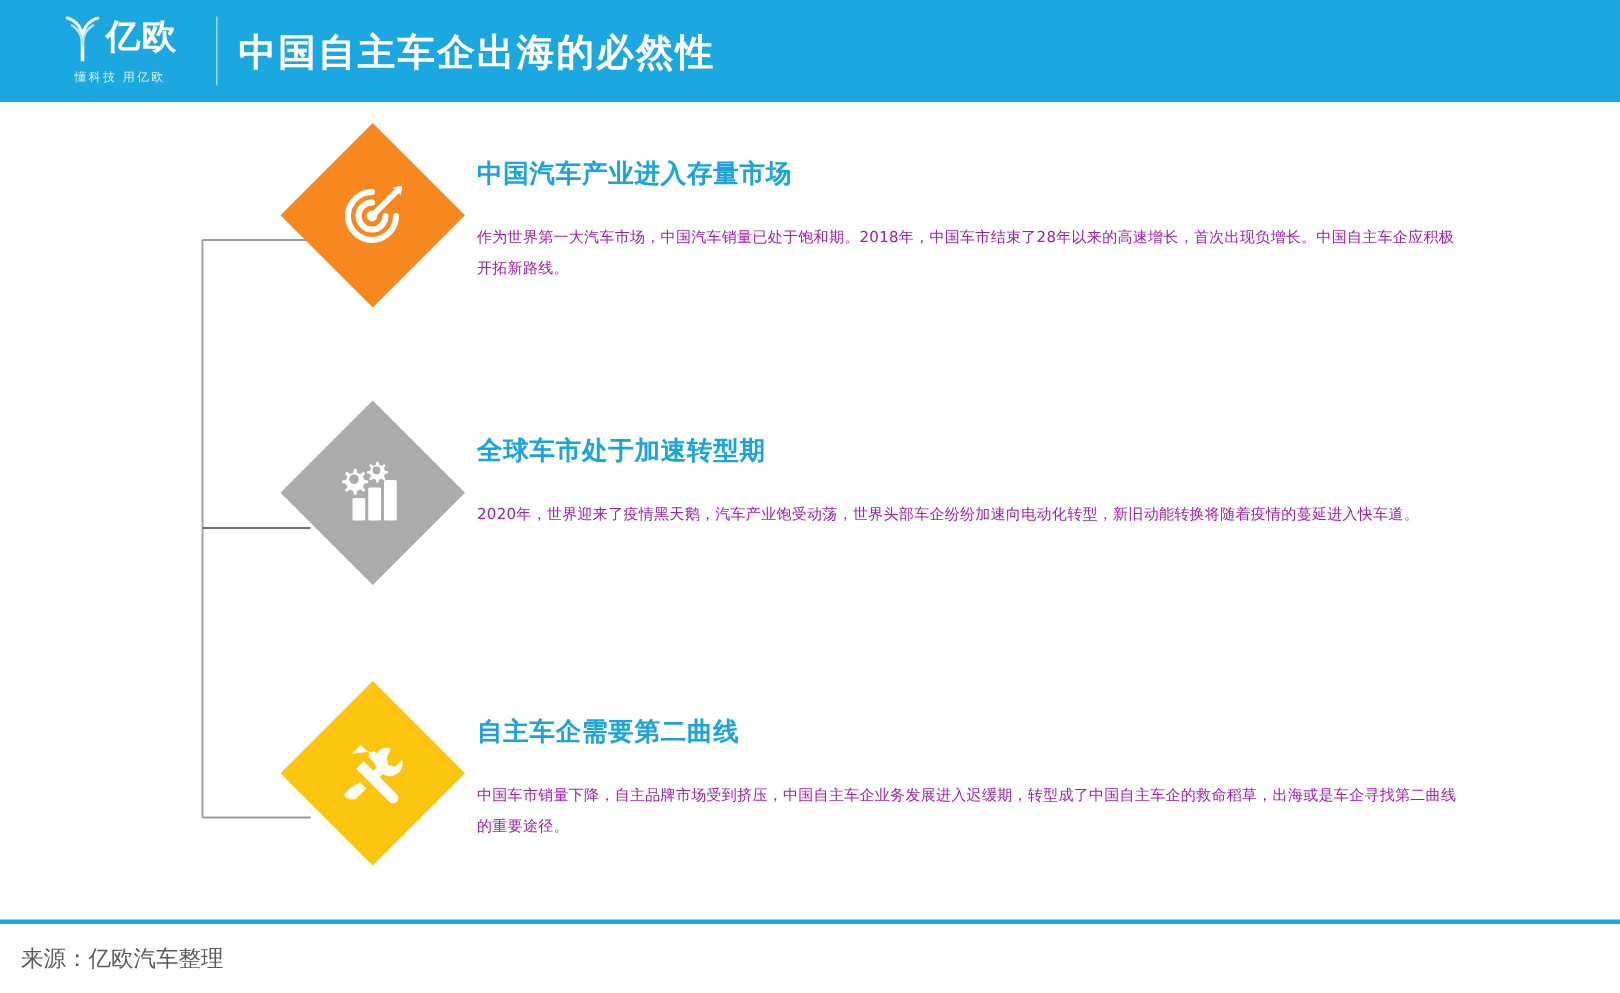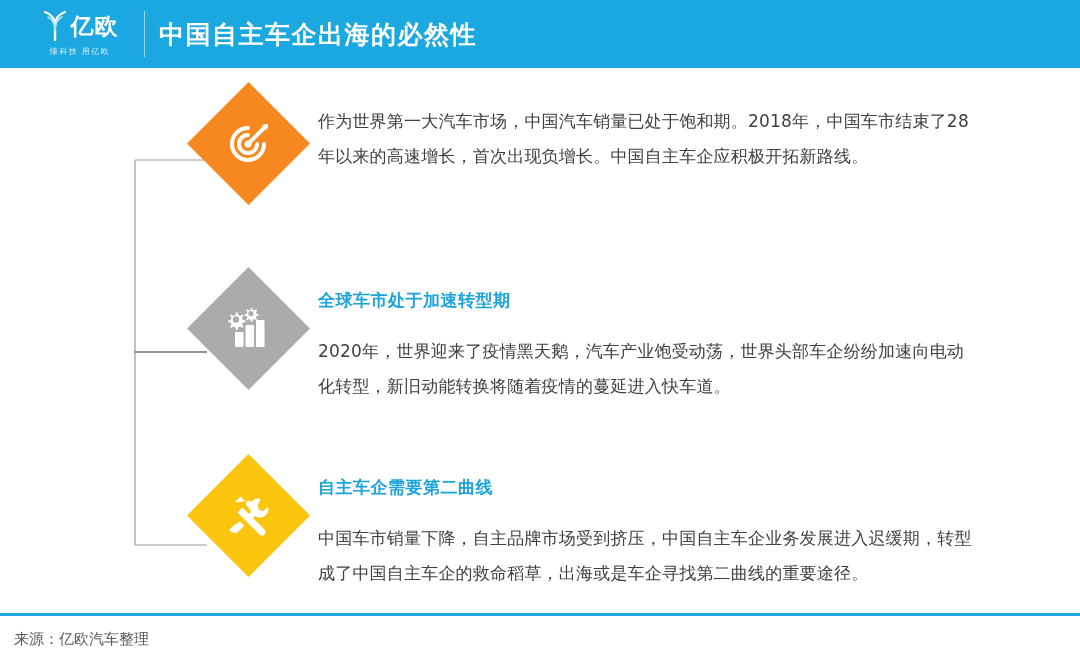--- a/index.html
+++ b/index.html
@@ -44,21 +44,21 @@
     width: 26px;
     height: 30px;
     display: block;
   }
   .logo-word {
     color: #ffffff;
     font-size: 23px;
     font-weight: bold;
     letter-spacing: 1px;
     line-height: 1;
-    font-family: Liberation Sans, sans-serif;
+    font-family: Liberation Mono, monospace;
   }
   .logo-tagline {
     color: #d8f1fb;
     font-size: 8px;
     letter-spacing: 1.5px;
     margin-top: 5px;
     white-space: nowrap;
     font-family: Liberation Sans, sans-serif;
   }
   .header-divider {
@@ -130,22 +130,22 @@
   }
   .block-heading {
     color: #1BA3DC;
     font-size: 17px;
     font-weight: bold;
     letter-spacing: 0.5px;
     margin-bottom: 22px;
     font-family: "DejaVu Sans", "Liberation Sans", sans-serif;
   }
   .block-body {
-    color: #404040;
-    font-size: 17px;
+    color: #a21caf;
+    font-size: 10px;
     line-height: 2.05;
     letter-spacing: 0.2px;
     font-family: "DejaVu Sans", "Liberation Sans", sans-serif;
   }
 
   
   .footer-rule {
     position: absolute;
     left: 0;
     top: 613px;
@@ -213,20 +213,21 @@
       <svg width="50" height="50" viewBox="0 0 50 50" aria-hidden="true">
         <path d="M24 9 A16 16 0 1 0 40 25" stroke="#ffffff" stroke-width="4" fill="none" stroke-linecap="round"></path>
         <path d="M24 16 A9 9 0 1 0 33 25" stroke="#ffffff" stroke-width="4" fill="none" stroke-linecap="round"></path>
         <circle cx="24" cy="25" r="3.6" fill="#ffffff"></circle>
         <path d="M24 25 L42 7" stroke="#ffffff" stroke-width="4" fill="none" stroke-linecap="round"></path>
         <path d="M38 6 L44 5 L43 11 Z" fill="#ffffff"></path>
       </svg>
     </div>
   </div>
   <div class="block-text">
+    <div class="block-heading">中国汽车产业进入存量市场</div>
     <div class="block-body">作为世界第一大汽车市场，中国汽车销量已处于饱和期。2018年，中国车市结束了28年以来的高速增长，首次出现负增长。中国自主车企应积极开拓新路线。</div>
   </div>
 </div>
 
 <div class="block block-2">
   <div class="diamond-wrap">
     <div class="diamond" style="background:#ABABAB"></div>
     <div class="diamond-icon">
       <svg width="52" height="52" viewBox="0 0 52 52" aria-hidden="true">
         <g fill="#ffffff">

